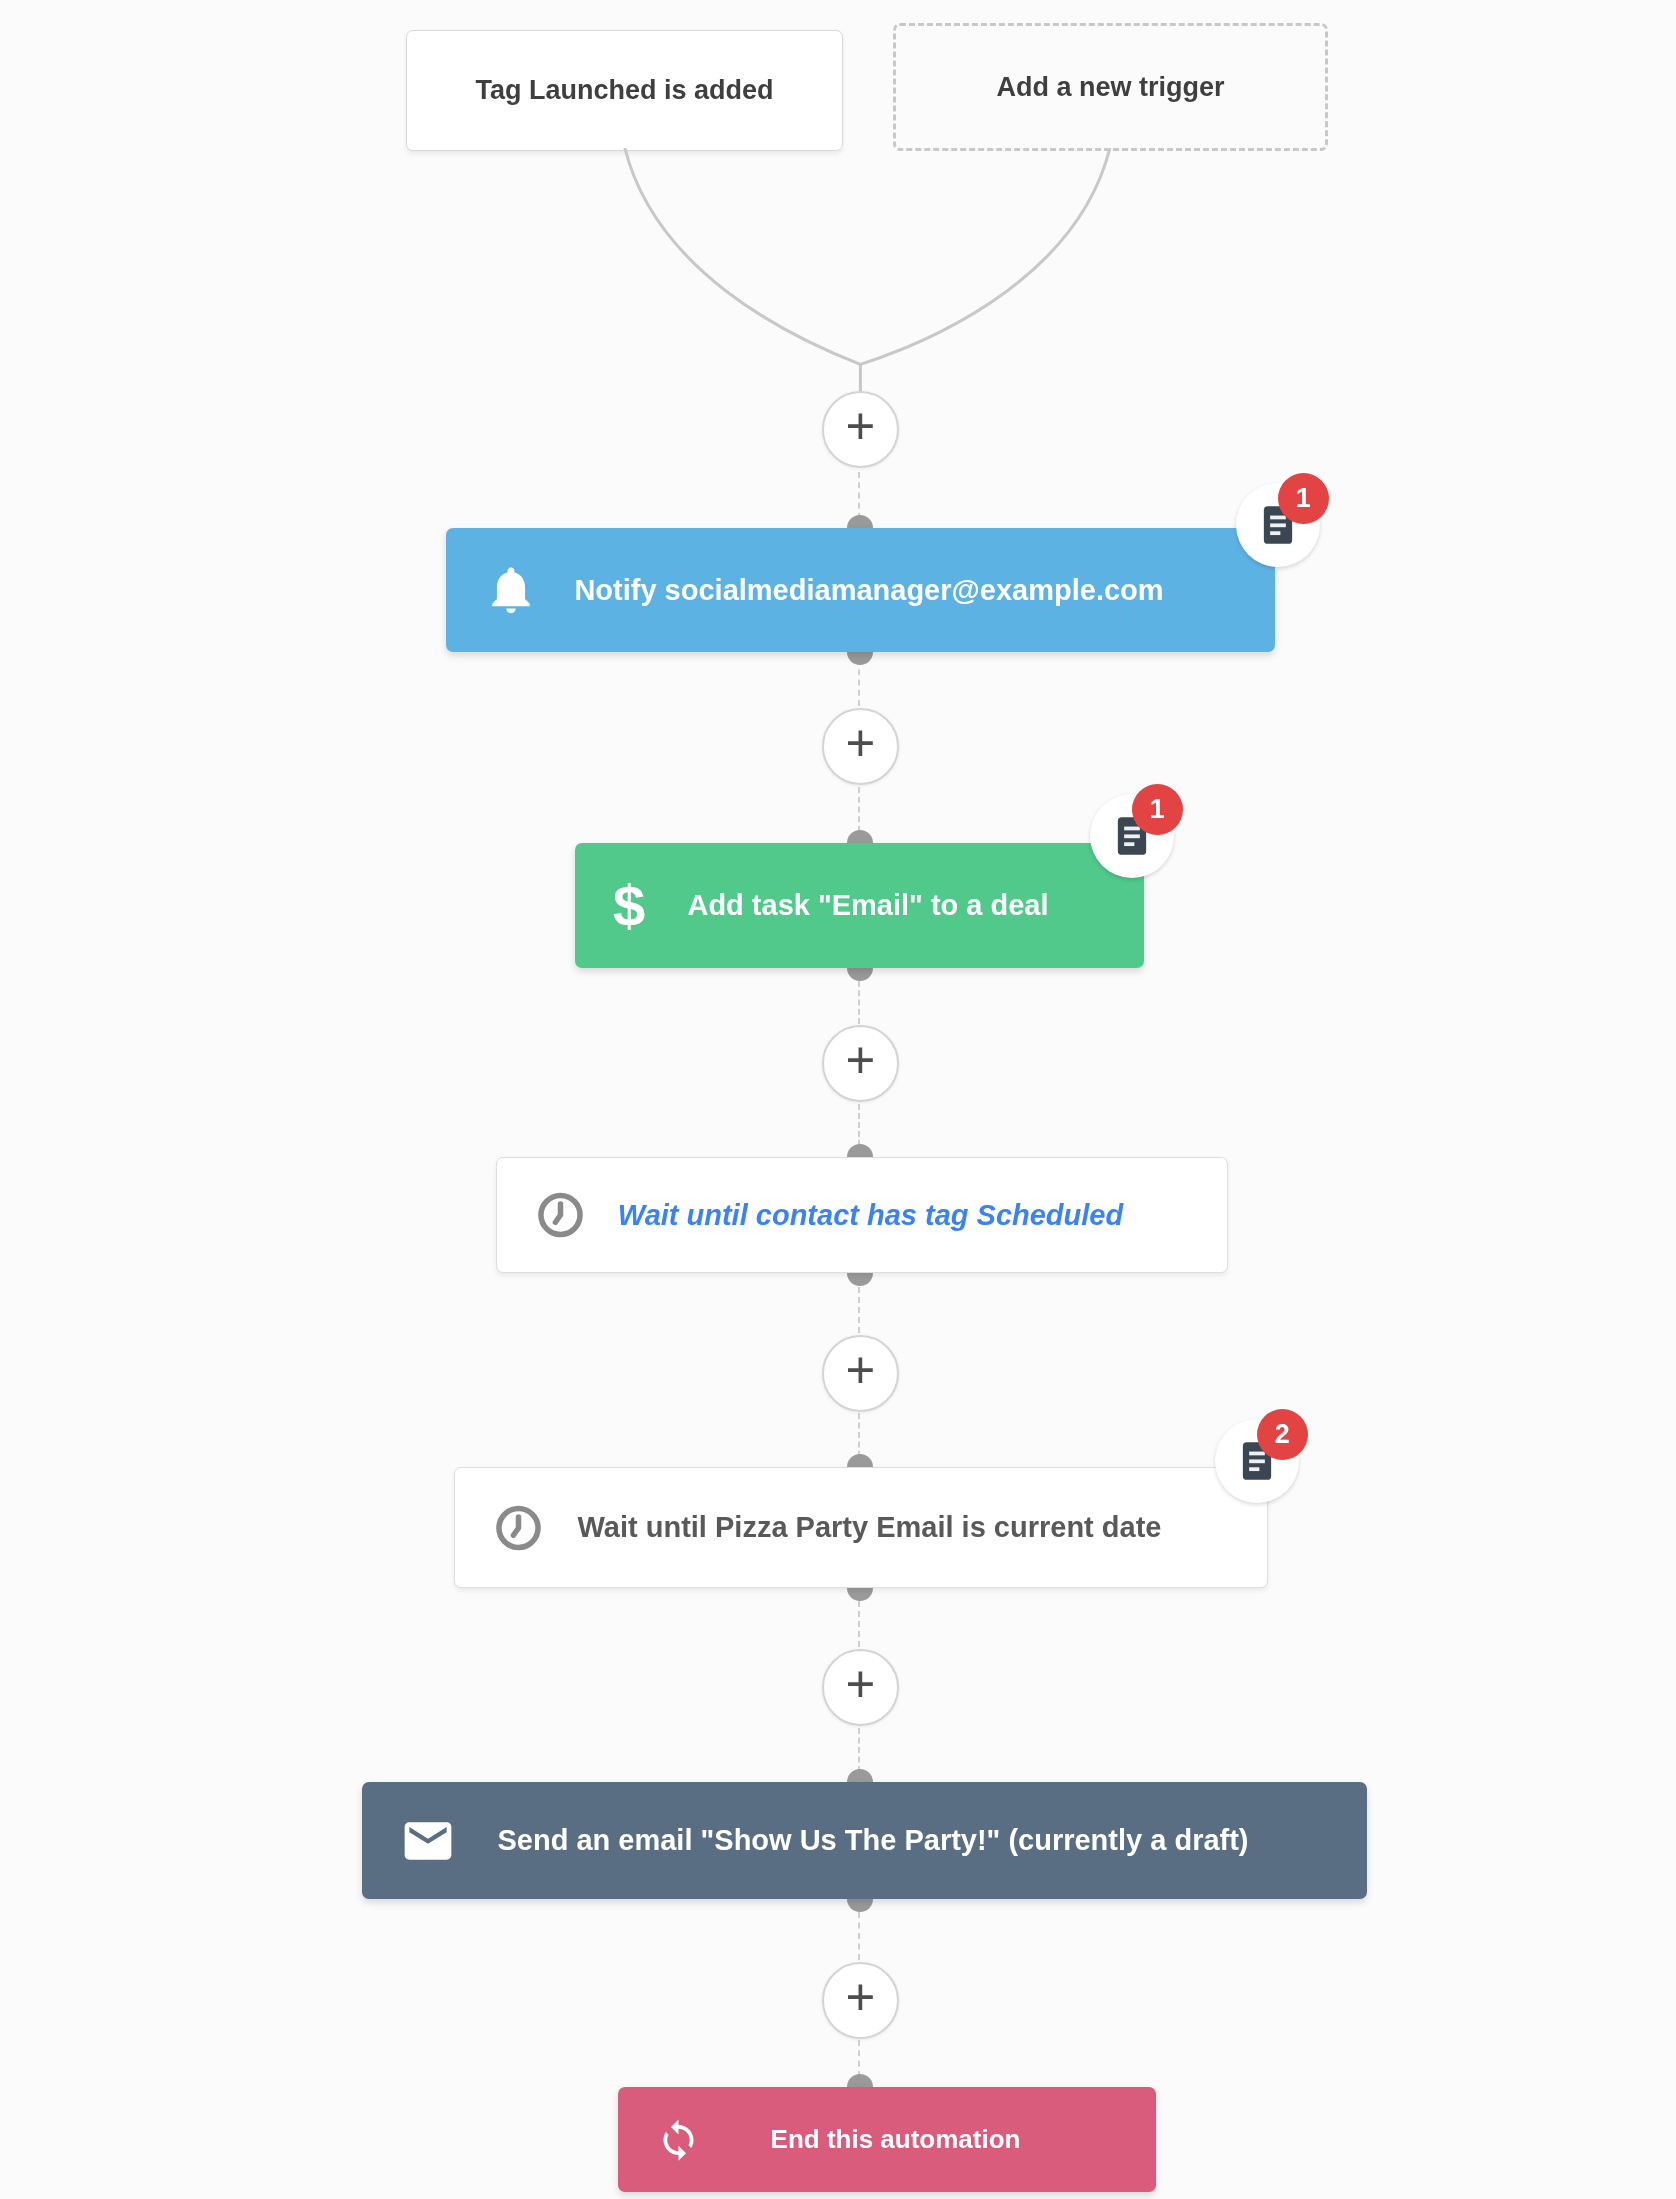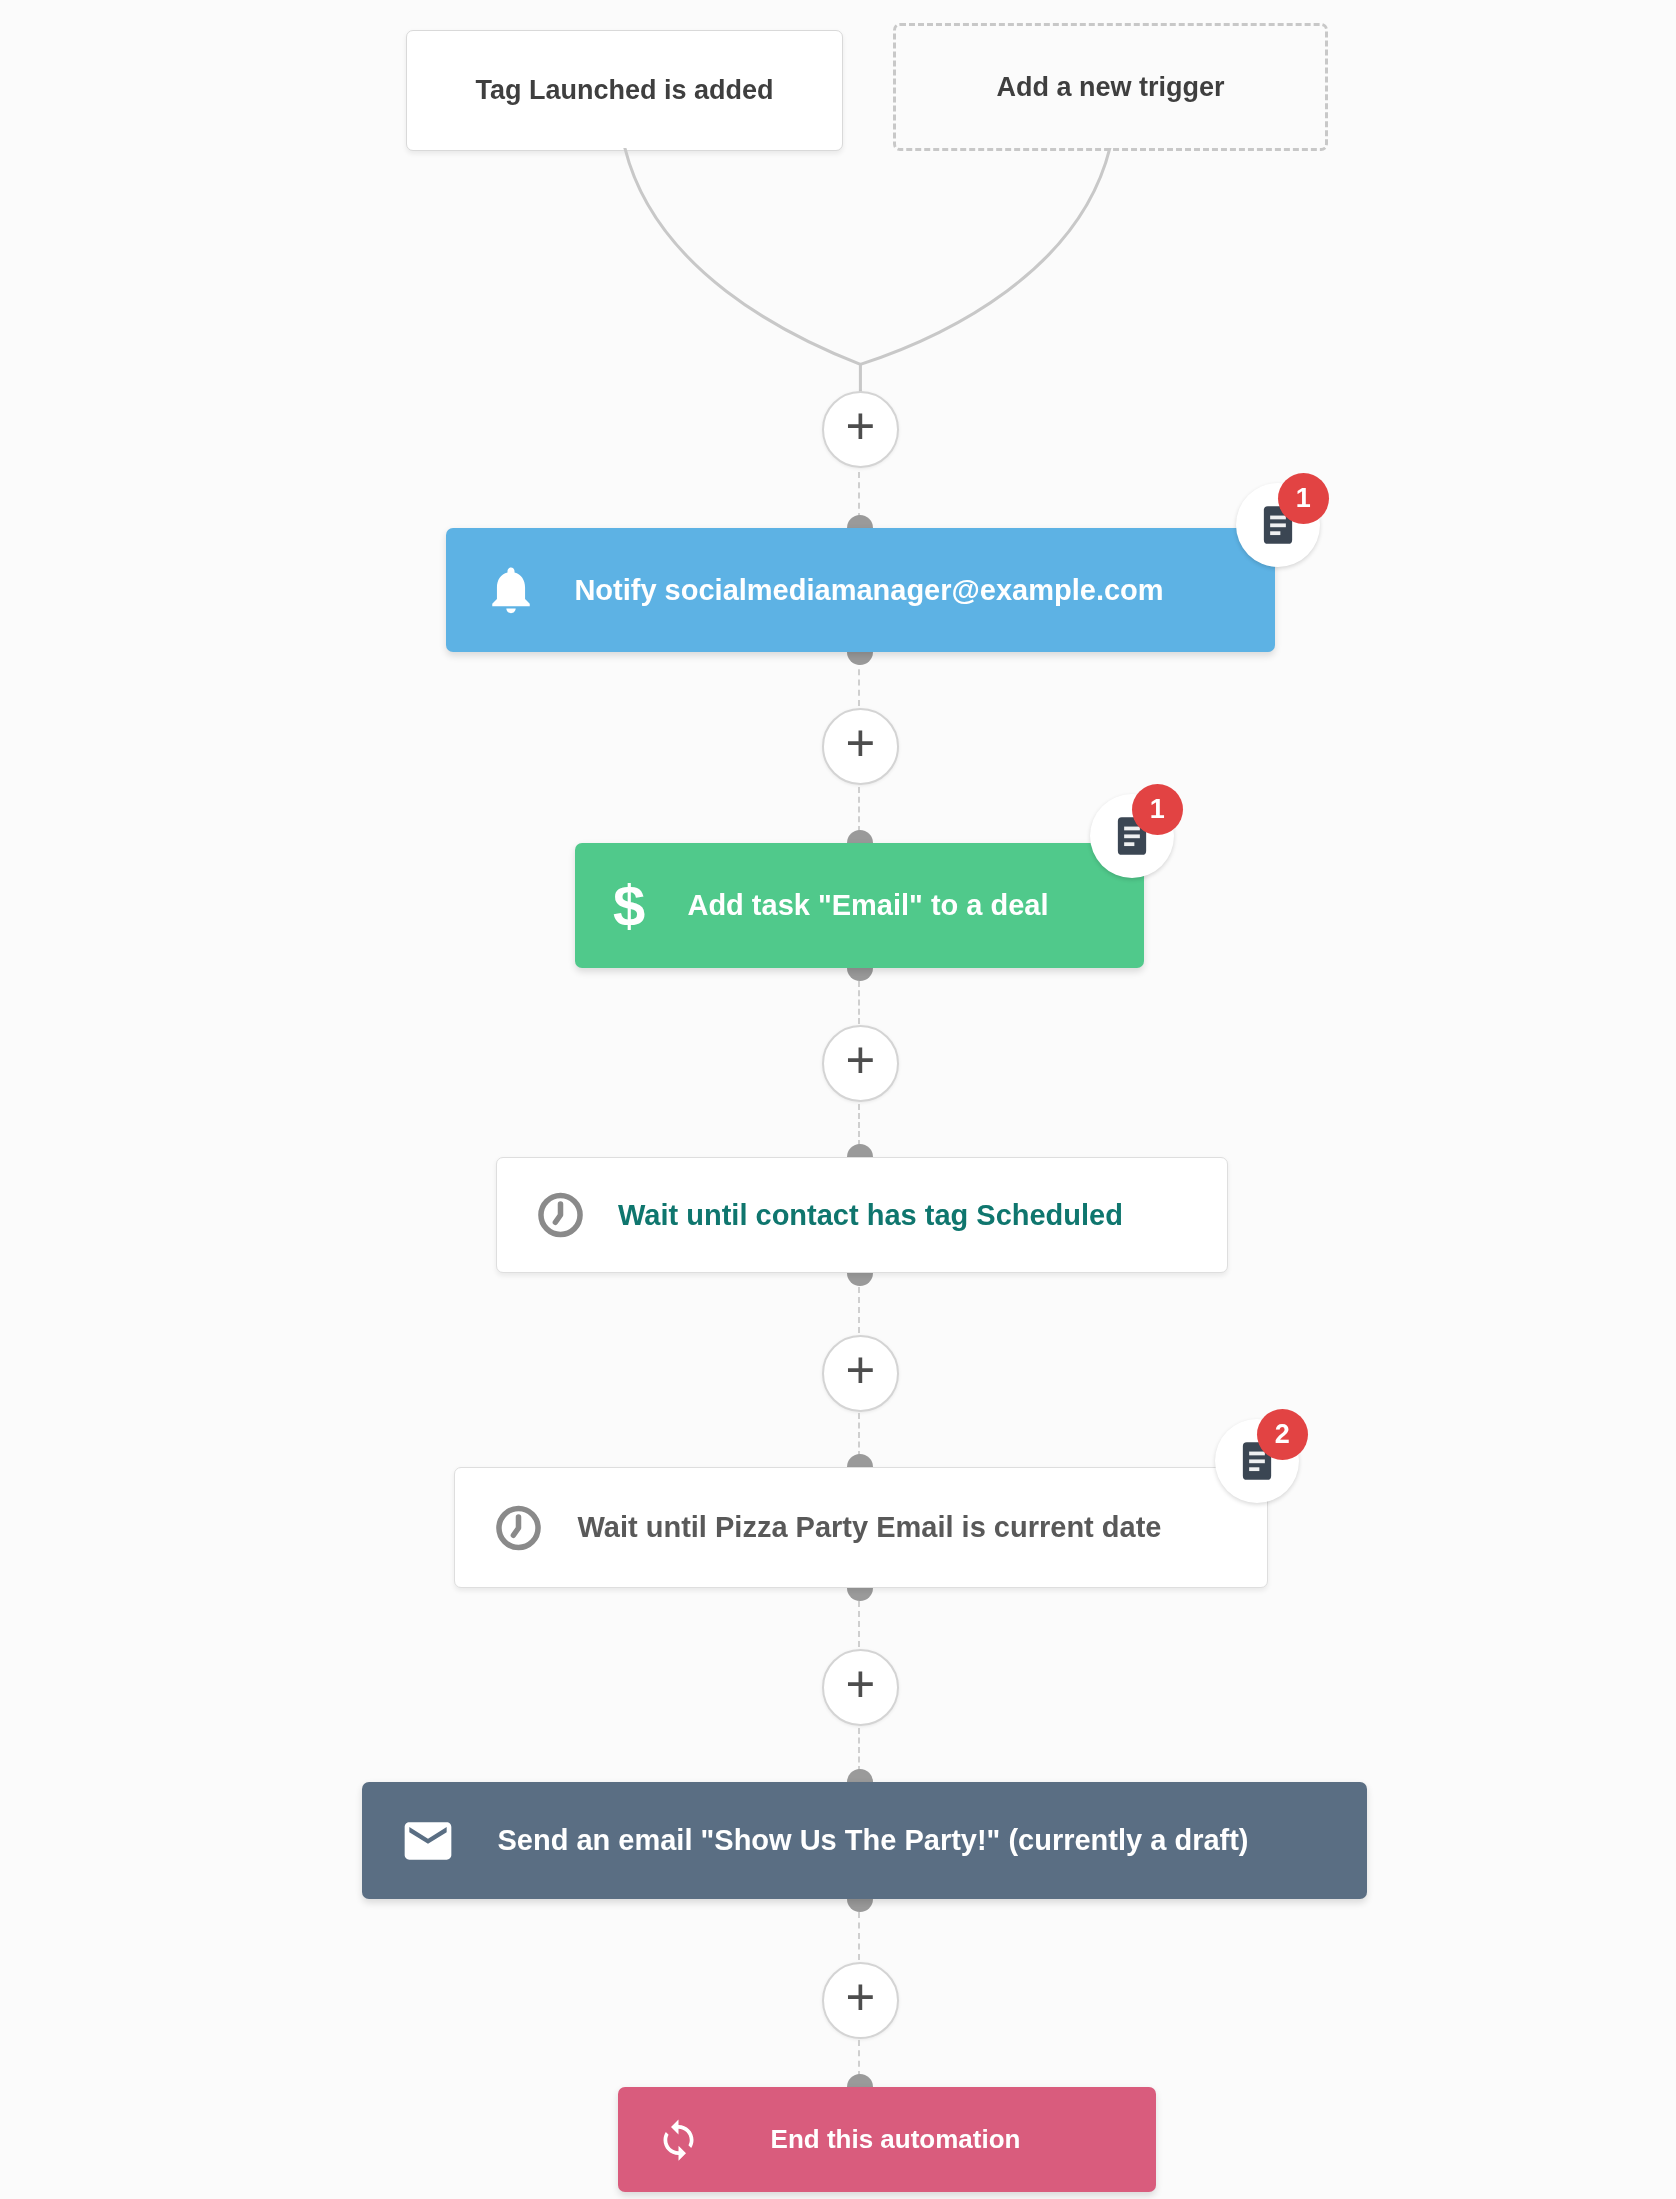--- a/index.html
+++ b/index.html
@@ -56,21 +56,21 @@
     position:absolute;display:flex;align-items:center;justify-content:center;
     border-radius:7px;color:#ffffff;font-weight:700;font-size:29px;
     box-shadow:0 3.5px 7px rgba(0,0,0,.13);cursor:pointer;box-sizing:border-box;
   }
   .node .icon{position:absolute;left:38px;top:50%;transform:translateY(-50%);
     display:flex;align-items:center;justify-content:center;}
   .node .label{text-align:right;padding:0 79px 0 96px;}
   .n1{left:446px;top:528px;width:829px;height:124px;background:#5db2e4;}
   .n2{left:575px;top:843px;width:569px;height:125px;background:#50c98b;}
   .n3{left:496px;top:1157px;width:732px;height:116px;background:#ffffff;
-      border:1.7px solid #dedede;color:#0f766e;box-shadow:0 2.6px 5.2px rgba(0,0,0,.07);}
+      border:1.7px solid #dedede;color:#3b82f6;box-shadow:0 2.6px 5.2px rgba(0,0,0,.07);font-style:italic;}
   .n4{left:454px;top:1467px;width:814px;height:121px;background:#ffffff;
       border:1.7px solid #dedede;color:#595959;box-shadow:0 2.6px 5.2px rgba(0,0,0,.07);}
   .n5{left:362px;top:1782px;width:1005px;height:117px;background:#5a6e83;}
   .n6{left:618px;top:2087px;width:538px;height:105px;background:#d95c7d;font-size:26px;}
   .dollar-glyph{font-size:58px;font-weight:800;color:#fff;line-height:1;}
 
   
   .note-badge{
     position:absolute;width:84px;height:84px;border-radius:50%;
     background:#ffffff;box-shadow:0 1.7px 4.4px rgba(0,0,0,.15);

